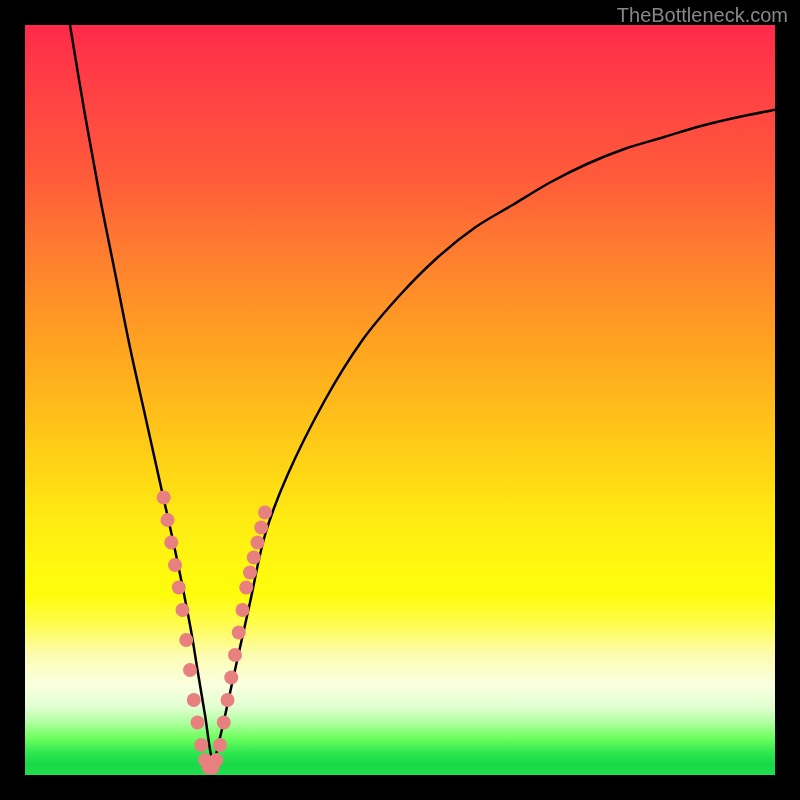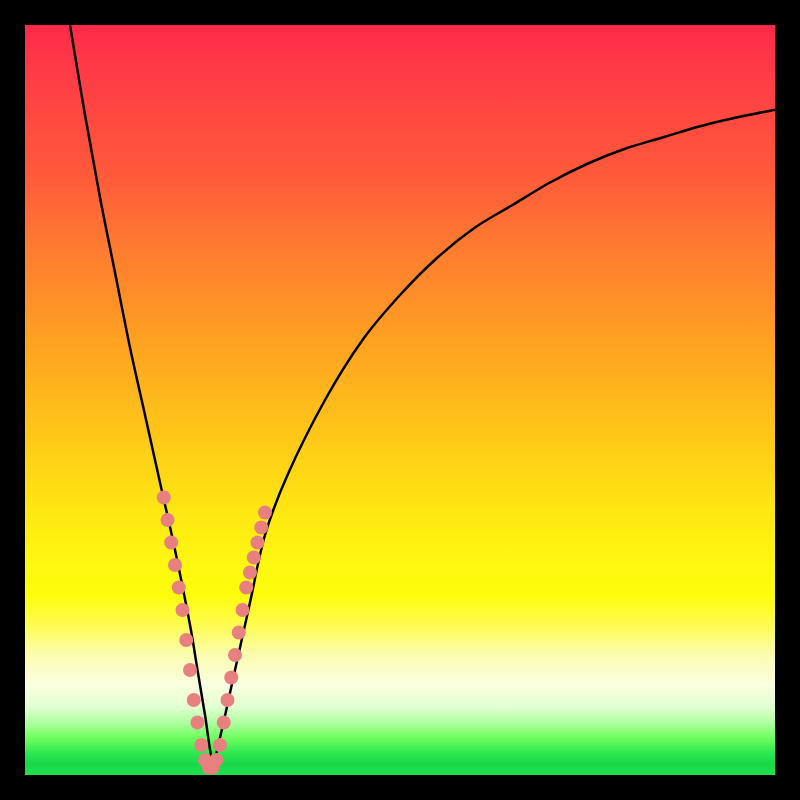--- a/index.html
+++ b/index.html
@@ -56,20 +56,21 @@
       top: 25px;
       width: 750px;
       height: 750px;
       z-index: 50;
     }
   </style>
 </head>
 <body>
 
 <div class="chart-container">
+  <div class="watermark">TheBottleneck.com</div>
   <div class="chart-area"></div>
   <svg class="curve" viewBox="0 0 750 750" preserveAspectRatio="none">
     <g>
       <path id="curve-path" fill="none" stroke="#000000" stroke-width="2.5" d="M 45.00 0.00 C 47.50 15.00, 55.00 61.25, 60.00 90.00 C 65.00 118.75, 70.00 146.25, 75.00 172.50 C 80.00 198.75, 85.00 222.50, 90.00 247.50 C 95.00 272.50, 100.00 298.75, 105.00 322.50 C 110.00 346.25, 115.00 367.50, 120.00 390.00 C 125.00 412.50, 130.00 435.00, 135.00 457.50 C 140.00 480.00, 145.00 501.25, 150.00 525.00 C 155.00 548.75, 161.25 580.00, 165.00 600.00 C 168.75 620.00, 170.00 630.00, 172.50 645.00 C 175.00 660.00, 177.50 675.00, 180.00 690.00 C 182.50 705.00, 185.00 731.25, 187.50 735.00 C 190.00 738.75, 191.25 727.50, 195.00 712.50 C 198.75 697.50, 205.00 667.50, 210.00 645.00 C 215.00 622.50, 220.00 600.00, 225.00 577.50 C 230.00 555.00, 233.75 531.25, 240.00 510.00 C 246.25 488.75, 252.50 472.50, 262.50 450.00 C 272.50 427.50, 287.50 397.50, 300.00 375.00 C 312.50 352.50, 325.00 332.50, 337.50 315.00 C 350.00 297.50, 362.50 283.75, 375.00 270.00 C 387.50 256.25, 400.00 243.75, 412.50 232.50 C 425.00 221.25, 437.50 211.25, 450.00 202.50 C 462.50 193.75, 475.00 187.50, 487.50 180.00 C 500.00 172.50, 512.50 164.38, 525.00 157.50 C 537.50 150.63, 550.00 144.38, 562.50 138.75 C 575.00 133.13, 587.50 128.13, 600.00 123.75 C 612.50 119.38, 625.00 116.25, 637.50 112.50 C 650.00 108.75, 662.50 104.63, 675.00 101.25 C 687.50 97.88, 700.00 95.00, 712.50 92.25 C 725.00 89.50, 743.75 86.00, 750.00 84.75 "></path>
     </g>
     <g id="markers-group">
         <circle cx="138.75" cy="472.50" r="7" fill="#e88080"></circle>
         <circle cx="142.50" cy="495.00" r="7" fill="#e88080"></circle>
         <circle cx="146.25" cy="517.50" r="7" fill="#e88080"></circle>
         <circle cx="150.00" cy="540.00" r="7" fill="#e88080"></circle>

